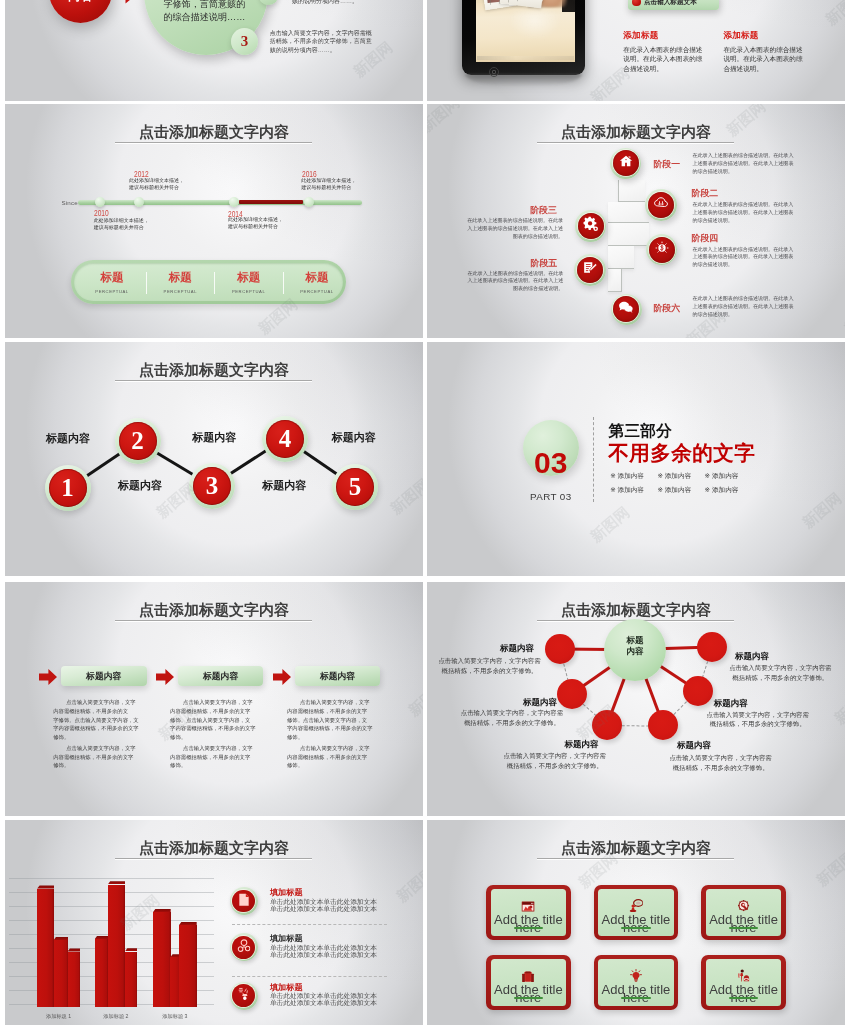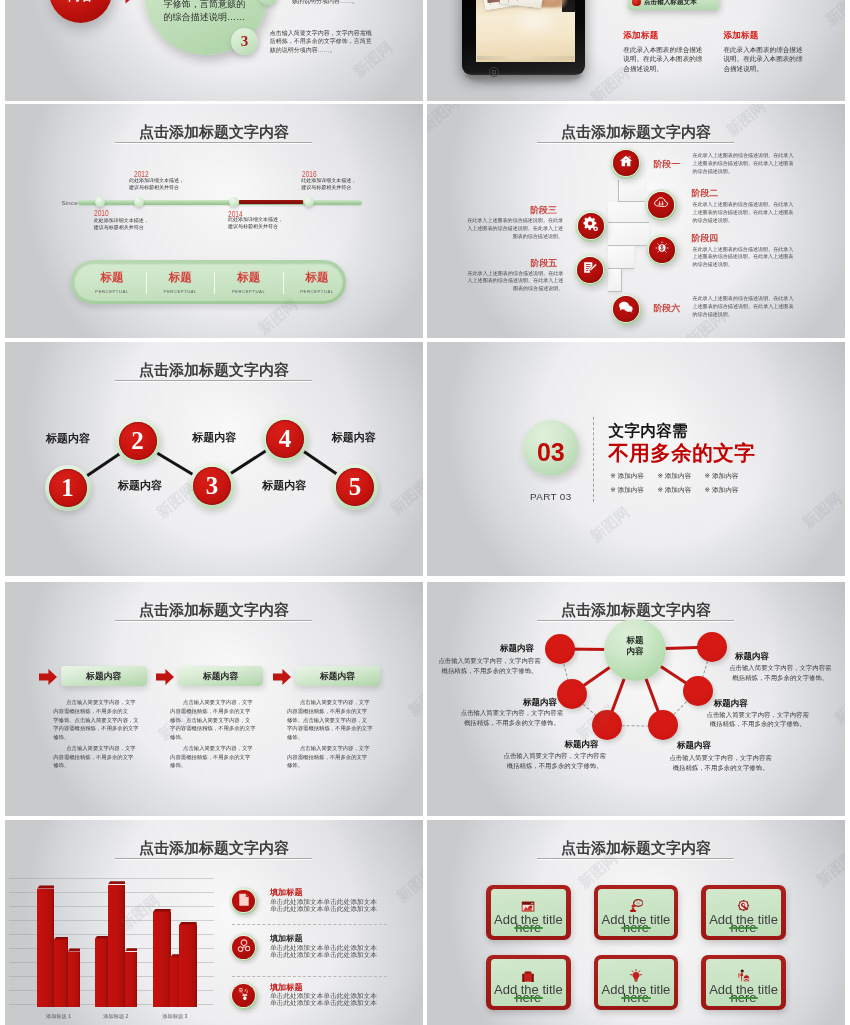--- a/index.html
+++ b/index.html
@@ -116,22 +116,22 @@
   display:block;box-shadow:inset 0 0 0 1px rgba(120,10,6,.5);}
 .s5-node span{position:absolute;left:0;right:0;top:10px;text-align:center;color:#fff;
   font-weight:bold;font-size:25px;line-height:25px;font-family:"Liberation Serif",serif;}
 .s5-lab{position:absolute;color:#1f1f1f;font-weight:bold;font-size:11px;white-space:nowrap;
   text-align:center;transform:translateX(-50%);}
 
 
 .s6-ball{position:absolute;left:95.8px;top:77.5px;width:56px;height:56px;border-radius:50%;
   background:radial-gradient(circle at 36% 28%,#e0f0dc 0%,#d2e9ce 35%,#bedcb8 70%,#a8cfa1 100%);
   box-shadow:2px 4px 8px rgba(0,0,0,.16);}
-.s6-num{position:absolute;left:0;right:0;top:16px;text-align:center;color:#c10a07;
-  font-weight:bold;font-size:25px;line-height:33px;letter-spacing:0;}
+.s6-num{position:absolute;left:0;right:0;top:26px;text-align:center;color:#c10a07;
+  font-weight:bold;font-size:30px;line-height:33px;letter-spacing:0;}
 .s6-part{position:absolute;left:73.8px;top:150.4px;width:100px;text-align:center;color:#3a3a3a;
   font-size:9.8px;line-height:10px;letter-spacing:.4px;}
 .s6-vrule{position:absolute;left:166.2px;top:75.3px;width:0;height:85.2px;
   border-left:1px dashed #a0a0a0;}
 .s6-sec{position:absolute;left:181.5px;top:81.4px;color:#141414;font-weight:bold;font-size:15.6px;
   line-height:16px;letter-spacing:.3px;}
 .s6-title{position:absolute;left:181.3px;top:99.7px;color:#c00000;font-weight:bold;font-size:20.6px;
   line-height:21px;letter-spacing:.4px;}
 .s6-bul{position:absolute;color:#333;font-size:6.6px;line-height:7px;white-space:nowrap;}
 
@@ -497,21 +497,21 @@
  <div class="wm" style="left:382px;top:162px;">新图网</div>
 </div>
 
 <div class="slide" style="left:427px;top:342px;width:418px;height:234px;">
  <div class="sbg"></div>
  <div class="s6-ball">
   <div class="s6-num">03</div>
  </div>
  <div class="s6-part">PART 03</div>
  <div class="s6-vrule"></div>
- <div class="s6-sec">文字内容需</div>
+ <div class="s6-sec">第三部分</div>
  <div class="s6-title">不用多余的文字</div>
  <div class="s6-bul" style="left:183.2px;top:129.6px;">※ 添加内容</div>
       <div class="s6-bul" style="left:230.39999999999998px;top:129.6px;">※ 添加内容</div>
       <div class="s6-bul" style="left:277.6px;top:129.6px;">※ 添加内容</div>
       <div class="s6-bul" style="left:183.2px;top:144.4px;">※ 添加内容</div>
       <div class="s6-bul" style="left:230.39999999999998px;top:144.4px;">※ 添加内容</div>
       <div class="s6-bul" style="left:277.6px;top:144.4px;">※ 添加内容</div>
  <div class="wm" style="left:160px;top:190px;">新图网</div>
  <div class="wm" style="left:372px;top:176px;">新图网</div>
 </div>

